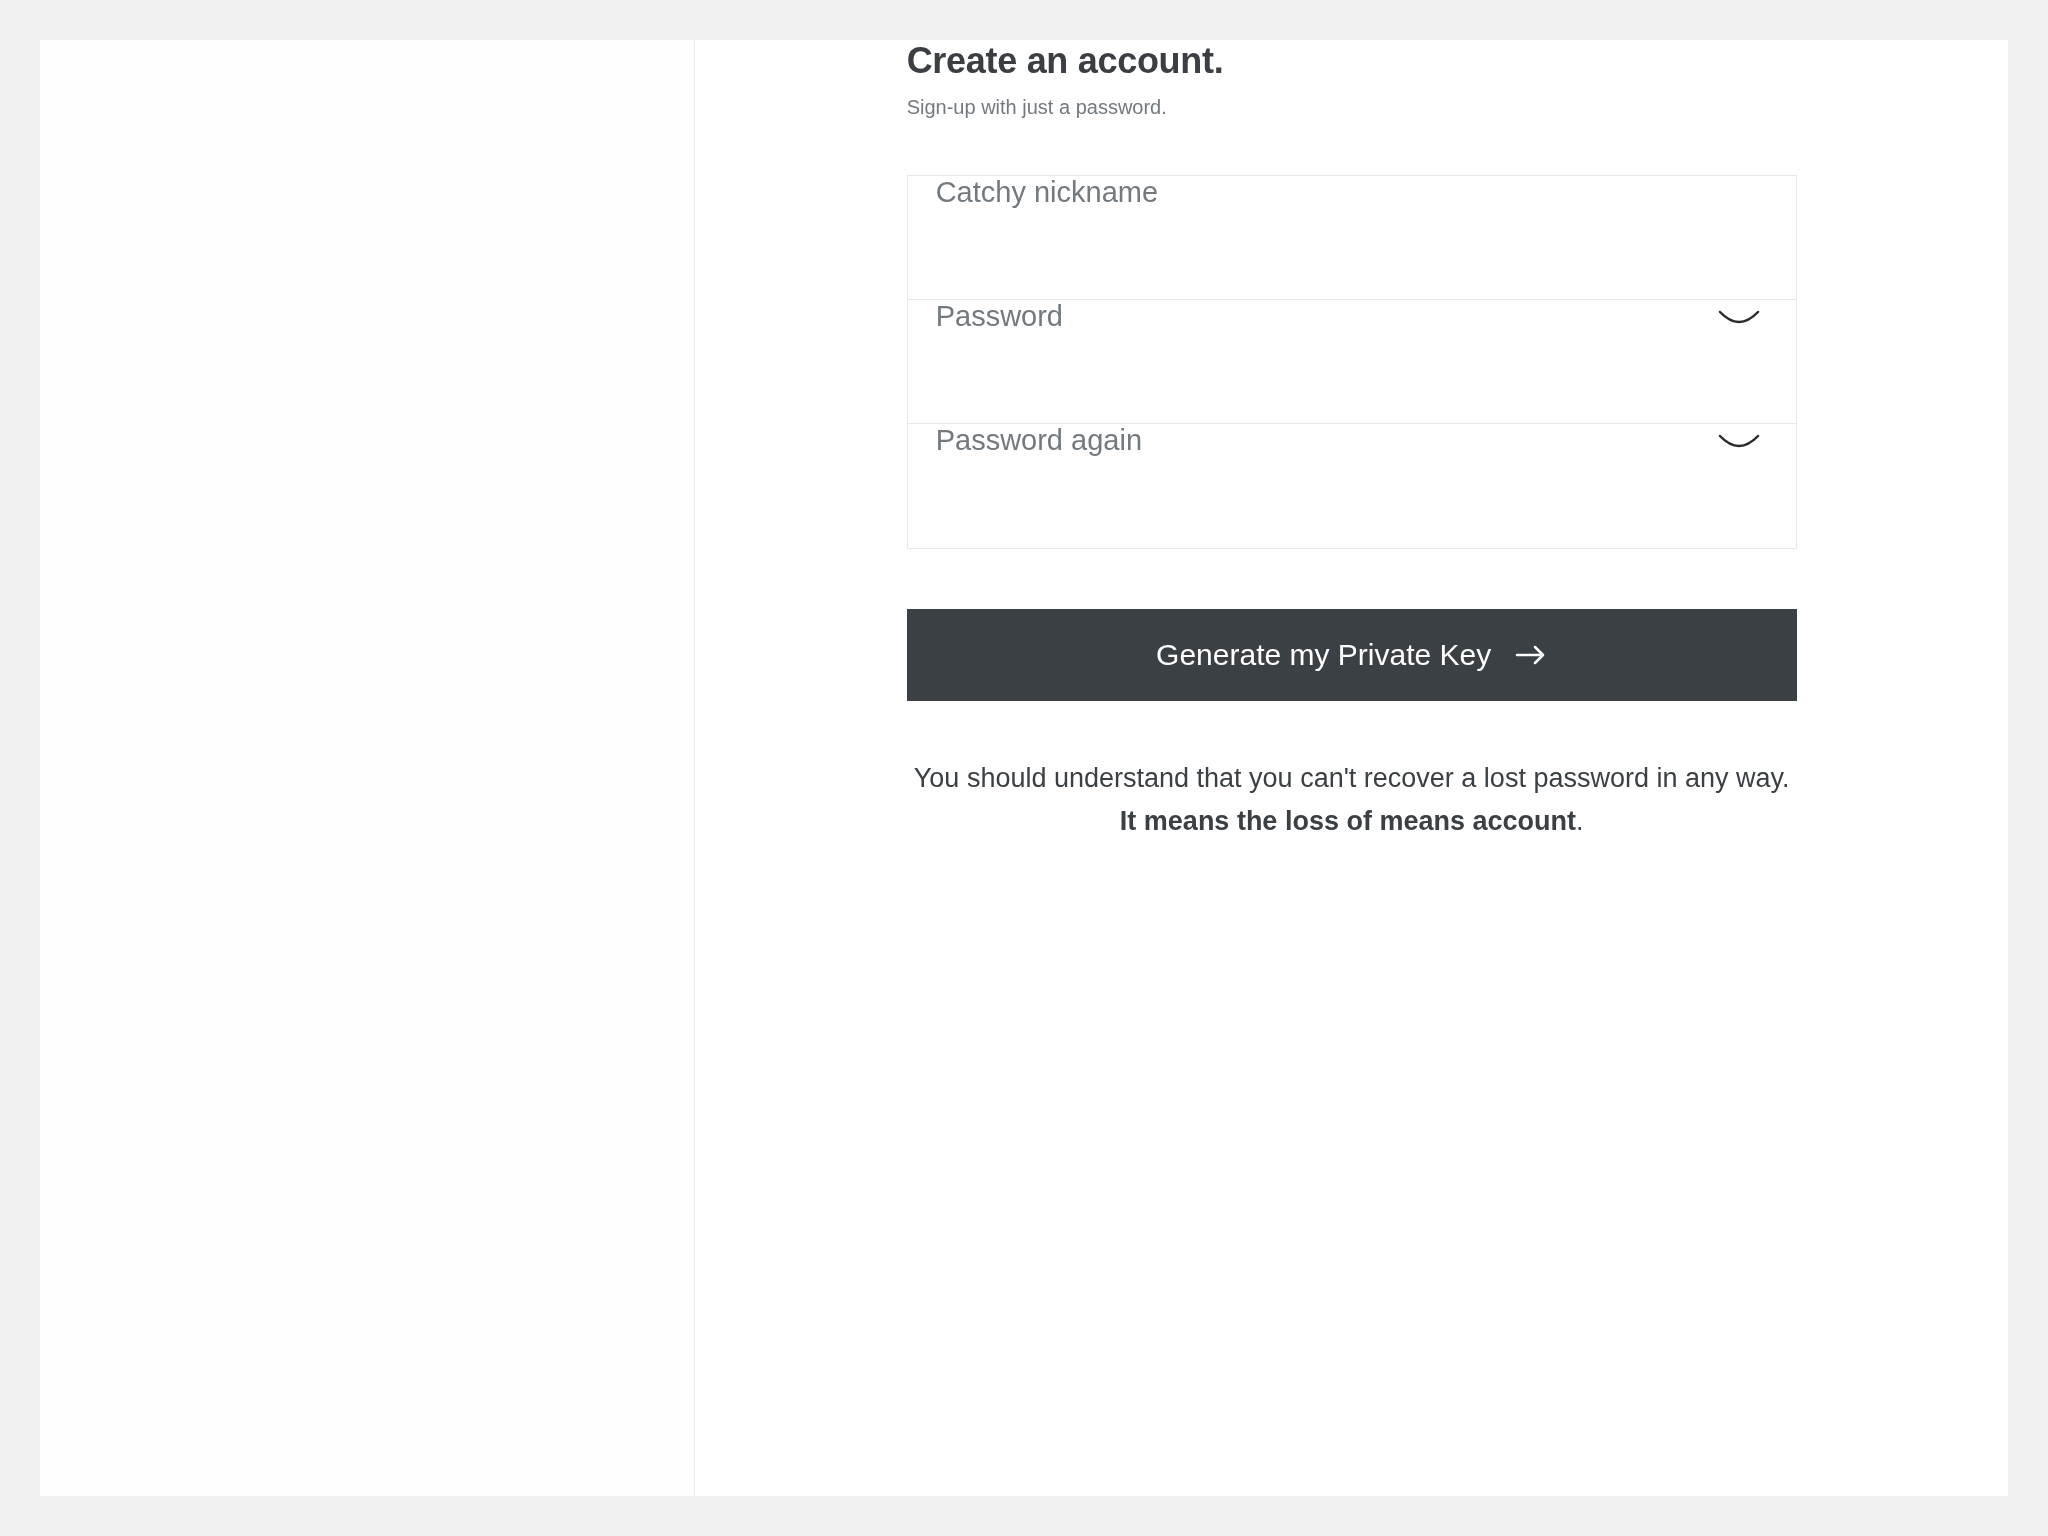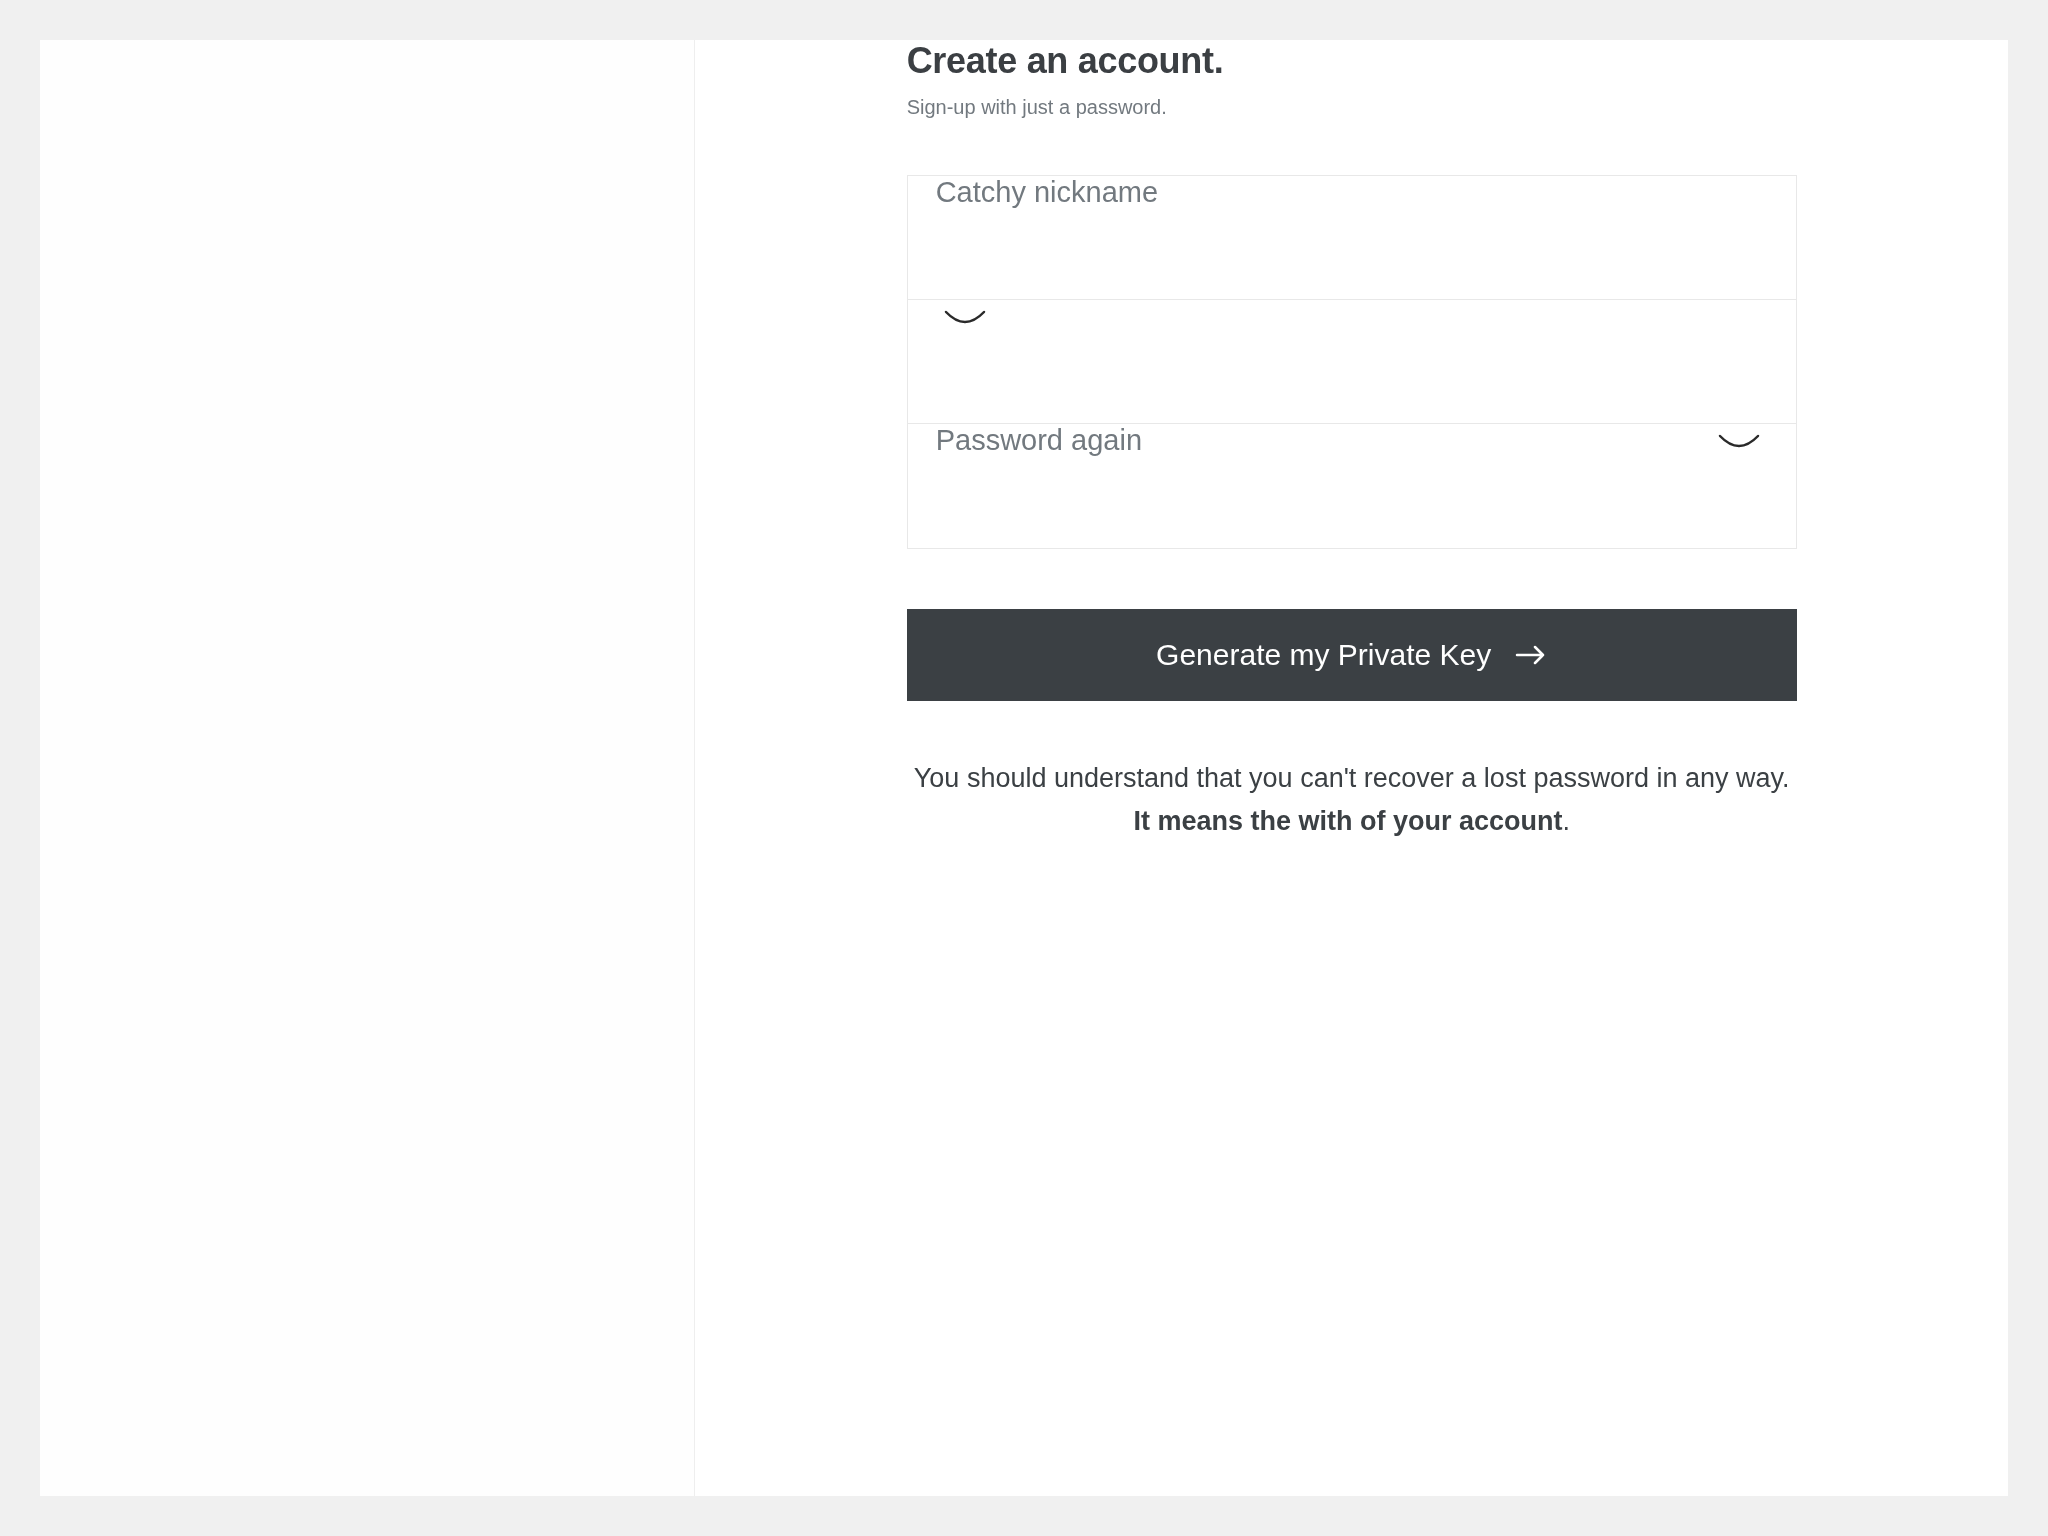--- a/index.html
+++ b/index.html
@@ -126,20 +126,21 @@
   <div class="main">
     <div class="form-wrapper">
       <h1 class="title">Create an account.</h1>
       <p class="subtitle">Sign-up with just a password.</p>
 
       <div class="input-group">
         <div class="input-row">
           <input type="text" class="text-input" placeholder="Catchy nickname" style="">
         </div>
         <div class="input-row">
+          <input type="password" class="text-input" placeholder="Password" style="">
           <span class="eye-icon">
             <svg viewBox="0 0 42 24" fill="none">
               <path d="M 2 4 Q 21 24 40 4" stroke="#2a2a2a" stroke-width="2.5" stroke-linecap="round" fill="none"></path>
             </svg>
           </span>
         </div>
         <div class="input-row">
           <input type="password" class="text-input" placeholder="Password again" style="">
           <span class="eye-icon">
             <svg viewBox="0 0 42 24" fill="none">
@@ -152,17 +153,17 @@
       <button class="submit-button">
         <span>Generate my Private Key</span>
         <span class="arrow-icon">
           <svg viewBox="0 0 32 24" fill="none">
             <path d="M 2 12 L 28 12 M 20 4 L 28 12 L 20 20" stroke="#ffffff" stroke-width="2.5" stroke-linecap="round" stroke-linejoin="round" fill="none"></path>
           </svg>
         </span>
       </button>
 
       <p class="disclaimer">
-        <span>You should understand that you can't recover a lost password in any way. </span><strong>It means the with of your account</strong><span>.</span>
+        <span>You should understand that you can't recover a lost password in any way. </span><strong>It means the loss of means account</strong><span>.</span>
       </p>
     </div>
   </div>
 </div>
 
 </body></html>

